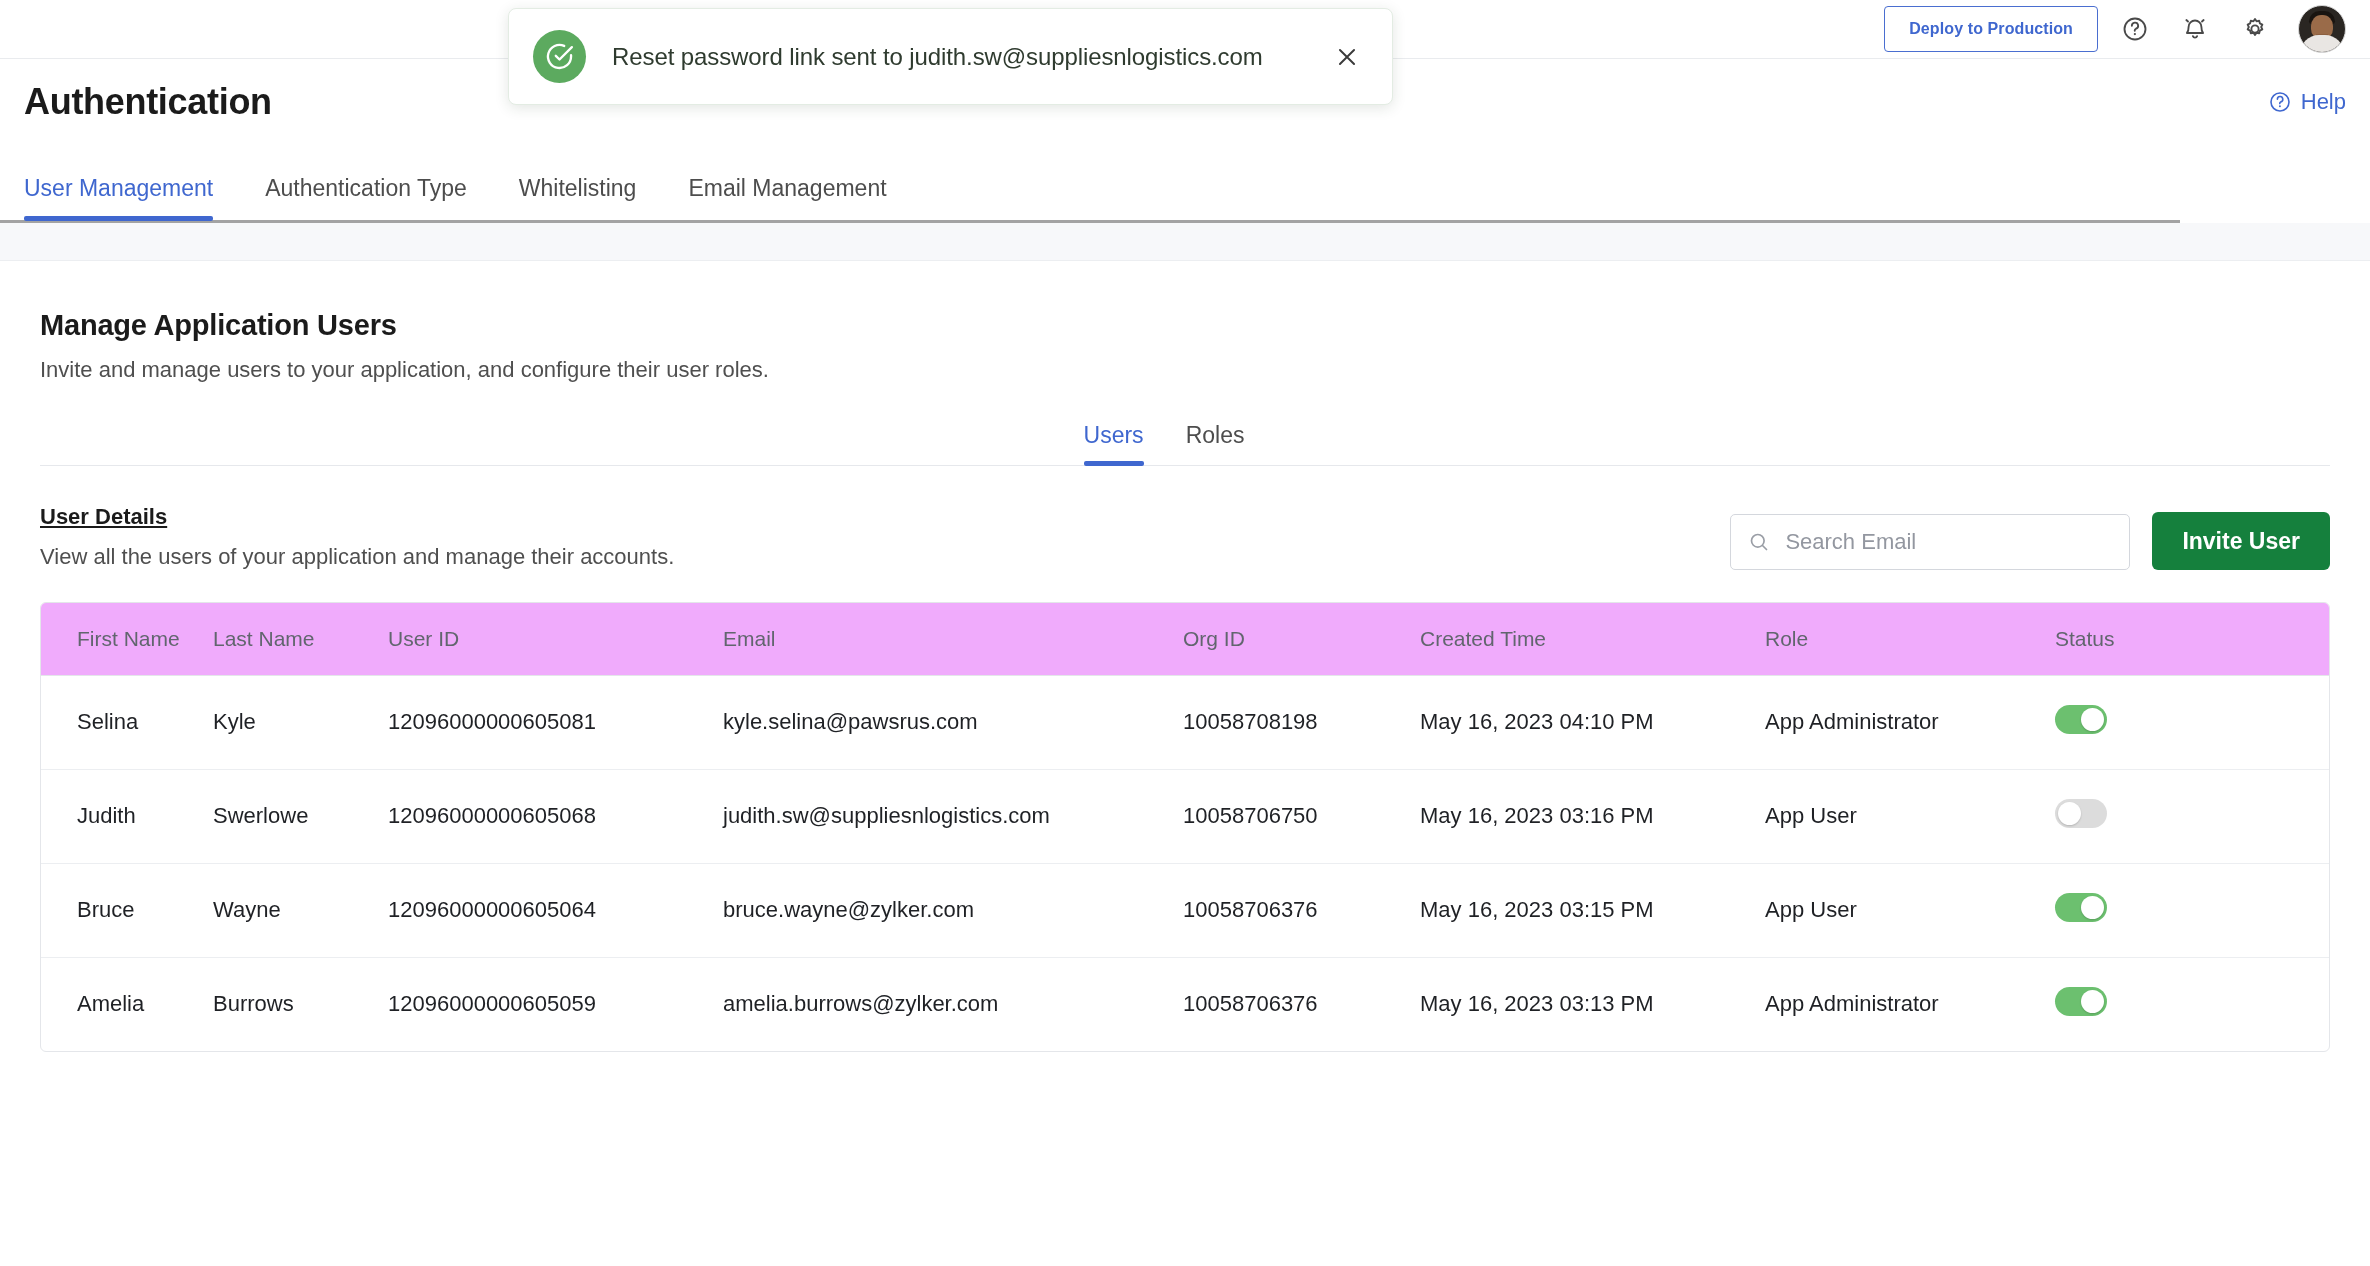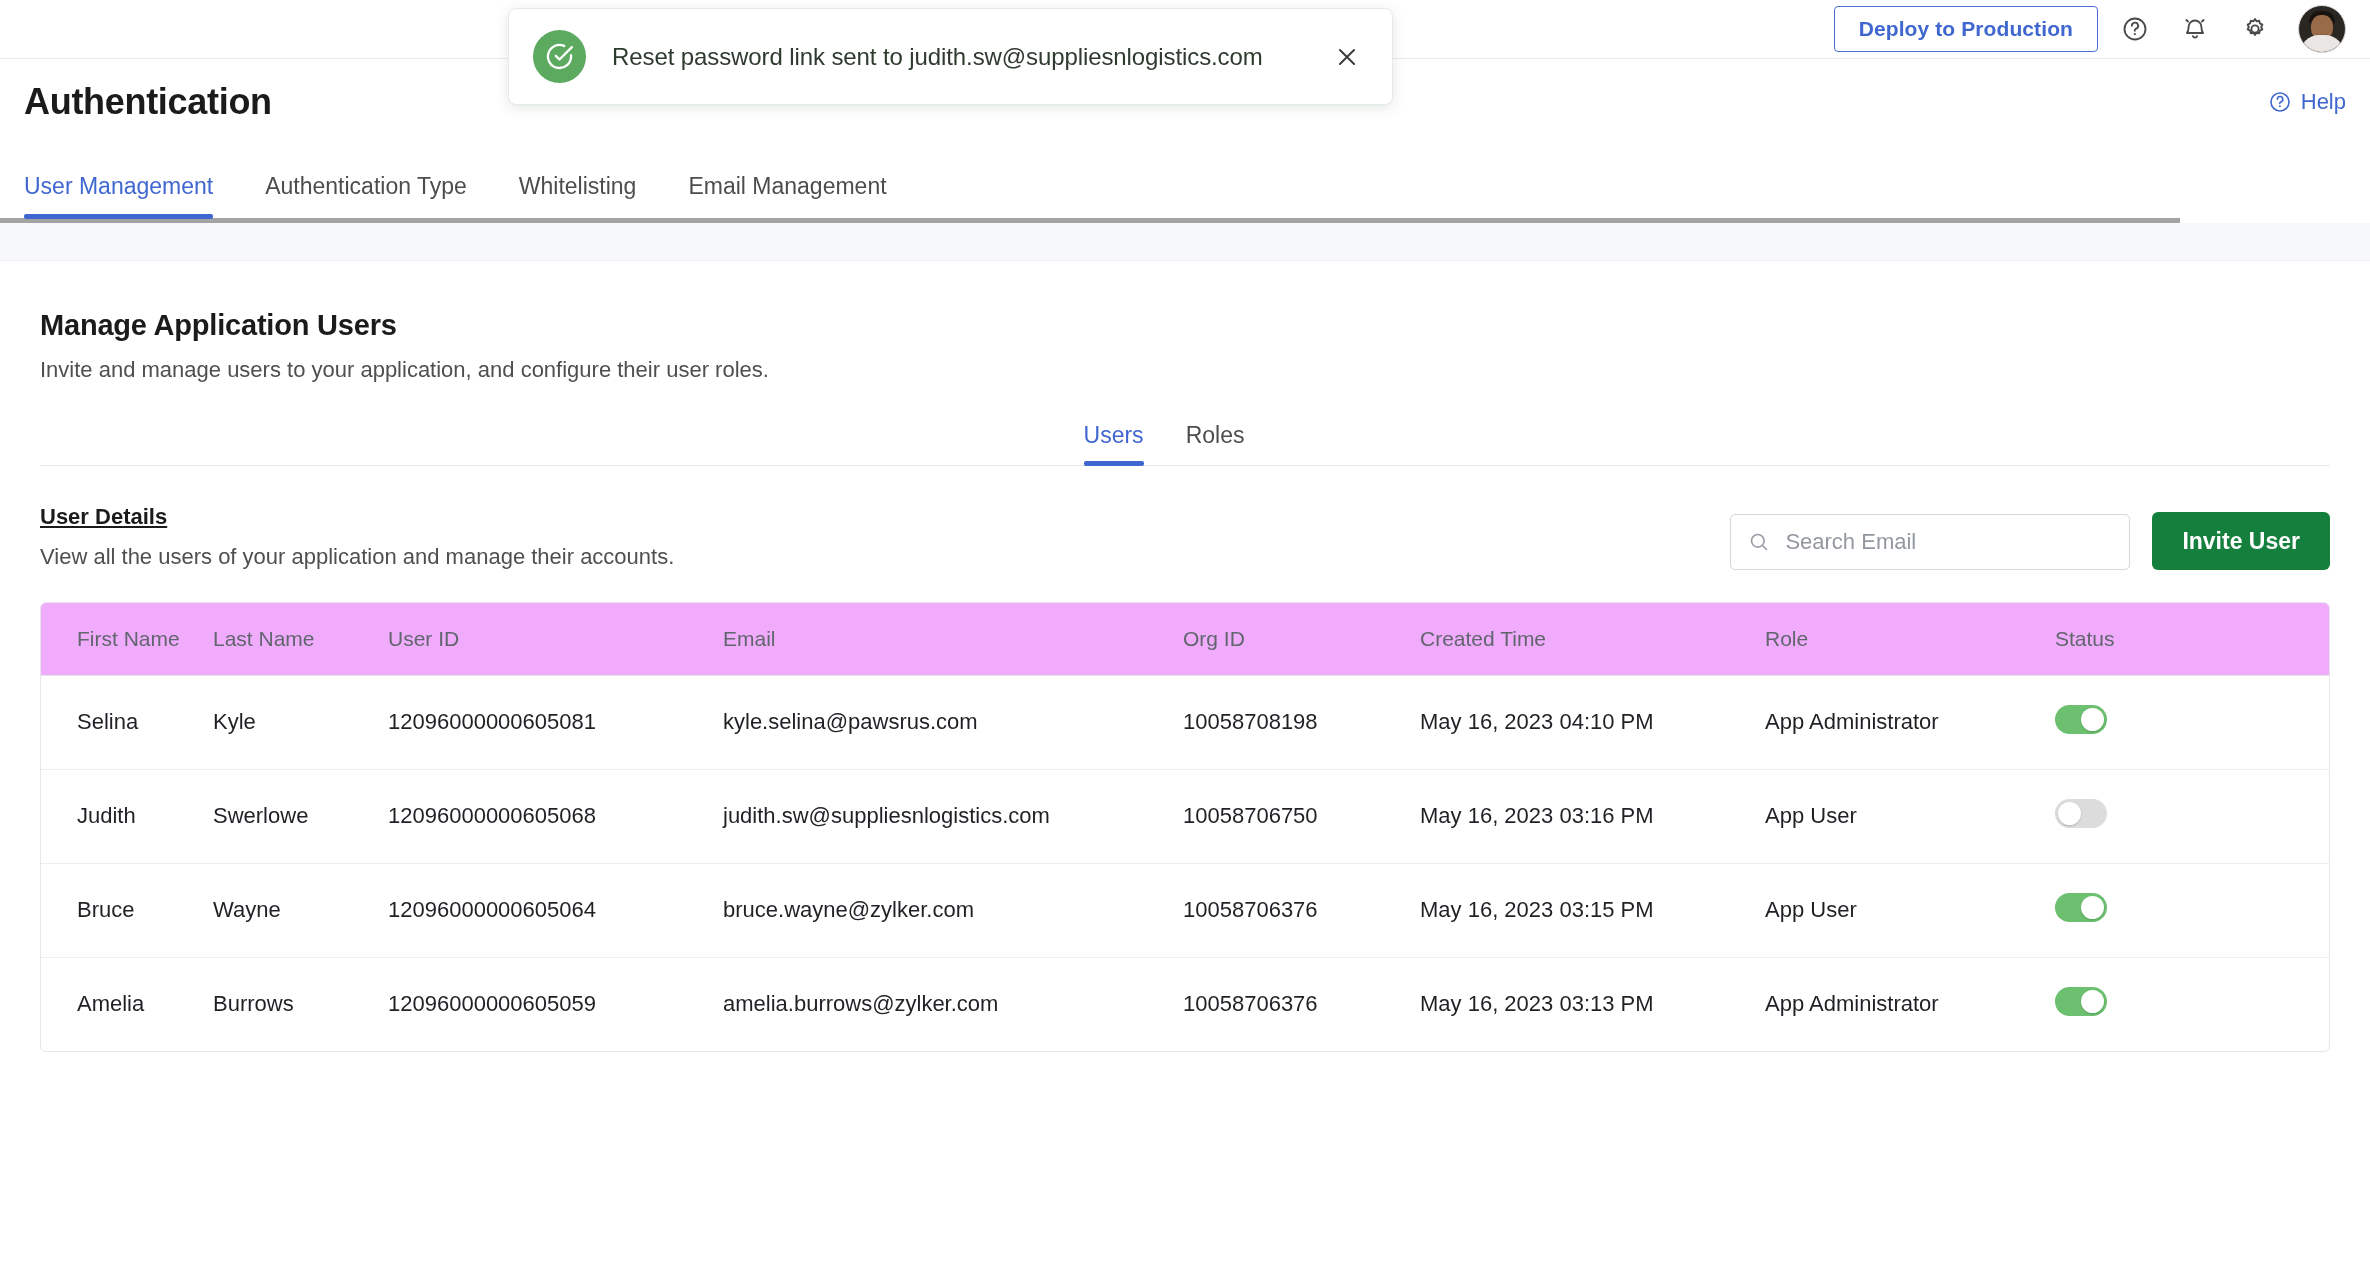--- a/index.html
+++ b/index.html
@@ -17,21 +17,21 @@
     width: 2370px; height: 59px;
     background: #ffffff;
     border-bottom: 1px solid #e9ebee;
     display: flex; align-items: center; justify-content: flex-end;
     padding-right: 24px;
   }
   .deploy-btn {
     height: 46px; padding: 0 24px;
     border: 1.5px solid #4a6ed0; border-radius: 4px;
     background: #ffffff; color: #3f67cf;
-    font-size: 21px; font-weight: 700; letter-spacing: .1px;
+    font-size: 16px; font-weight: 700; letter-spacing: .1px;
     display: flex; align-items: center; justify-content: center;
     cursor: pointer; white-space: nowrap;
   }
   .icon-btn {
     width: 46px; height: 46px; margin-left: 14px;
     display: flex; align-items: center; justify-content: center;
     cursor: pointer; color: #4a4a4a;
   }
   .icon-btn:first-of-type { margin-left: 30px; }
   .avatar {
@@ -104,21 +104,21 @@
   }
   .help-link .hicon { margin-right: 9px; display: flex; }
 
   
   .tabs {
     position: absolute; top: 145px; left: 0;
     width: 2180px; height: 78px;
     background: #ffffff;
     display: flex; align-items: flex-end;
     padding-left: 24px;
-    border-bottom: 5px solid #a3a3a3;
+    border-bottom: 3px solid #a3a3a3;
   }
   .tab {
     font-size: 23px; color: #4d4d4d; padding: 0 0 18px 0;
     margin-right: 52px; cursor: pointer; position: relative;
     white-space: nowrap;
   }
   .tab.active { color: #3f67cf; font-weight: 500; }
   .tab.active::after {
     content: ""; position: absolute; left: 0; right: 0; bottom: -1px;
     height: 5px; background: #3f67cf; border-radius: 2px;

